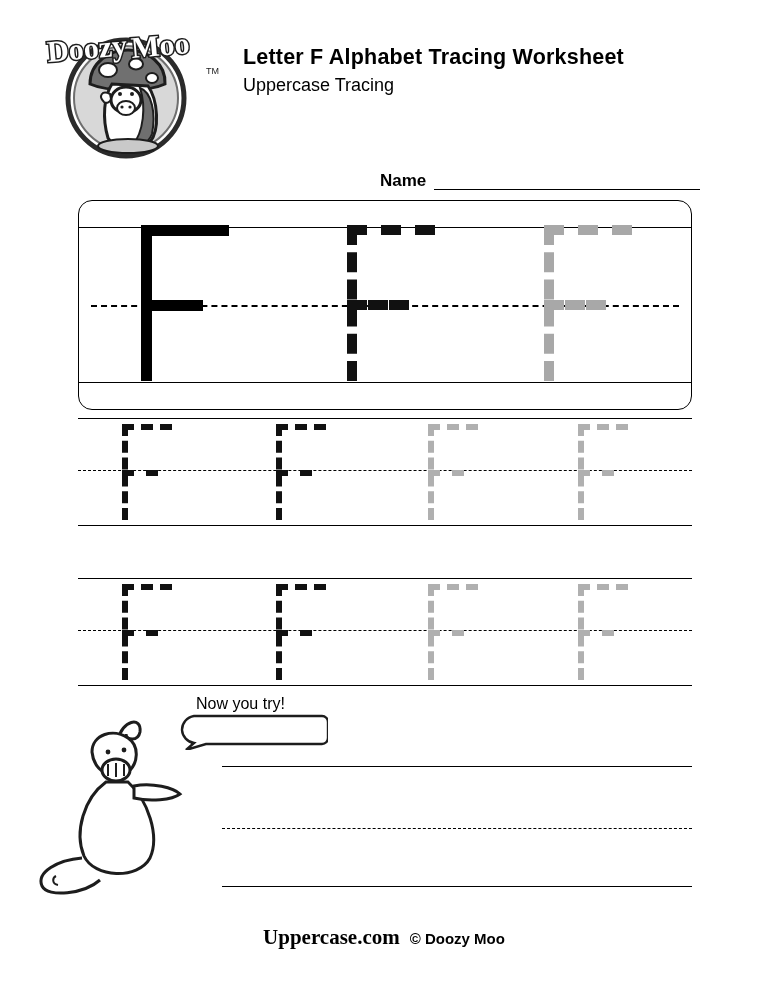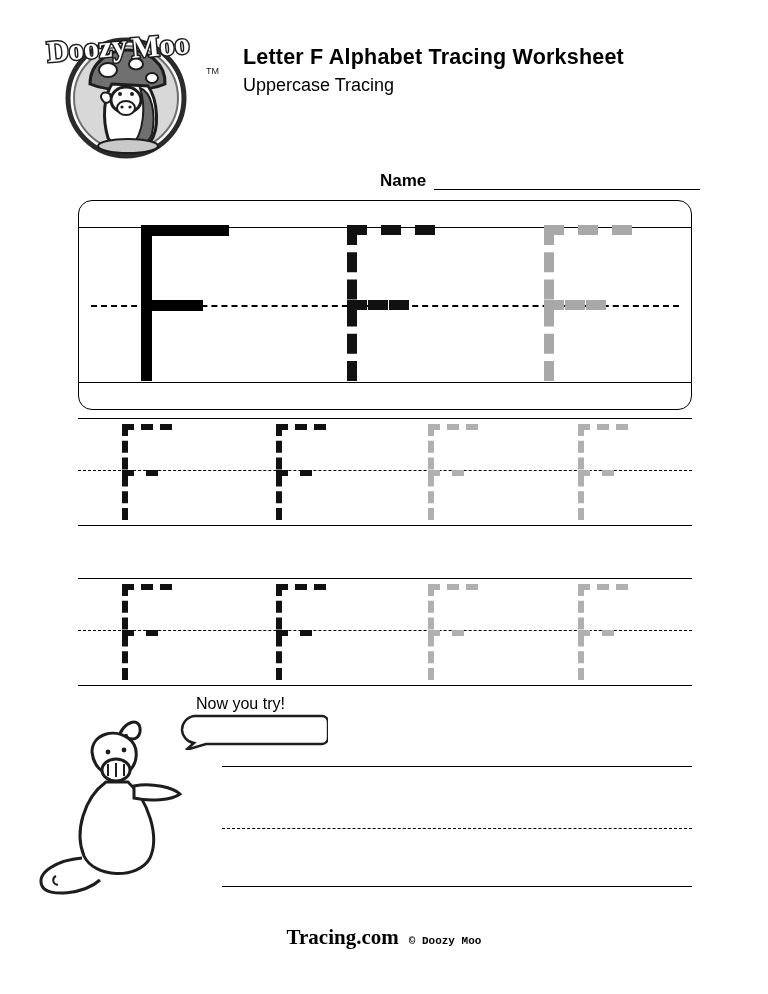--- a/index.html
+++ b/index.html
@@ -209,23 +209,23 @@
     align-items: baseline;
     justify-content: center;
     gap: 10px;
   }
   .footer-site {
     font-size: 21px;
     font-weight: bold;
     font-family: "Liberation Serif", serif;
   }
   .footer-copy {
-    font-size: 11px;
+    font-size: 15px;
     font-weight: bold;
-    font-family: Liberation Mono, monospace;
+    font-family: Liberation Sans, sans-serif;
   }
 </style>
 </head>
 <body>
 
 <div class="page">
 
   <div class="logo">
     <svg width="196" height="138" viewBox="0 0 196 138" xmlns="http://www.w3.org/2000/svg">
 
@@ -381,17 +381,17 @@
   </div>
   <div class="bubble-text">Now you try!</div>
 
   <div class="final-lines">
     <div class="fl-top"></div>
     <div class="fl-mid"></div>
     <div class="fl-bottom"></div>
   </div>
 
   <div class="footer">
-    <span class="footer-site">Tracing.com</span>
+    <span class="footer-site">Uppercase.com</span>
     <span class="footer-copy">© Doozy Moo</span>
   </div>
 
 </div>
 
 </body></html>

